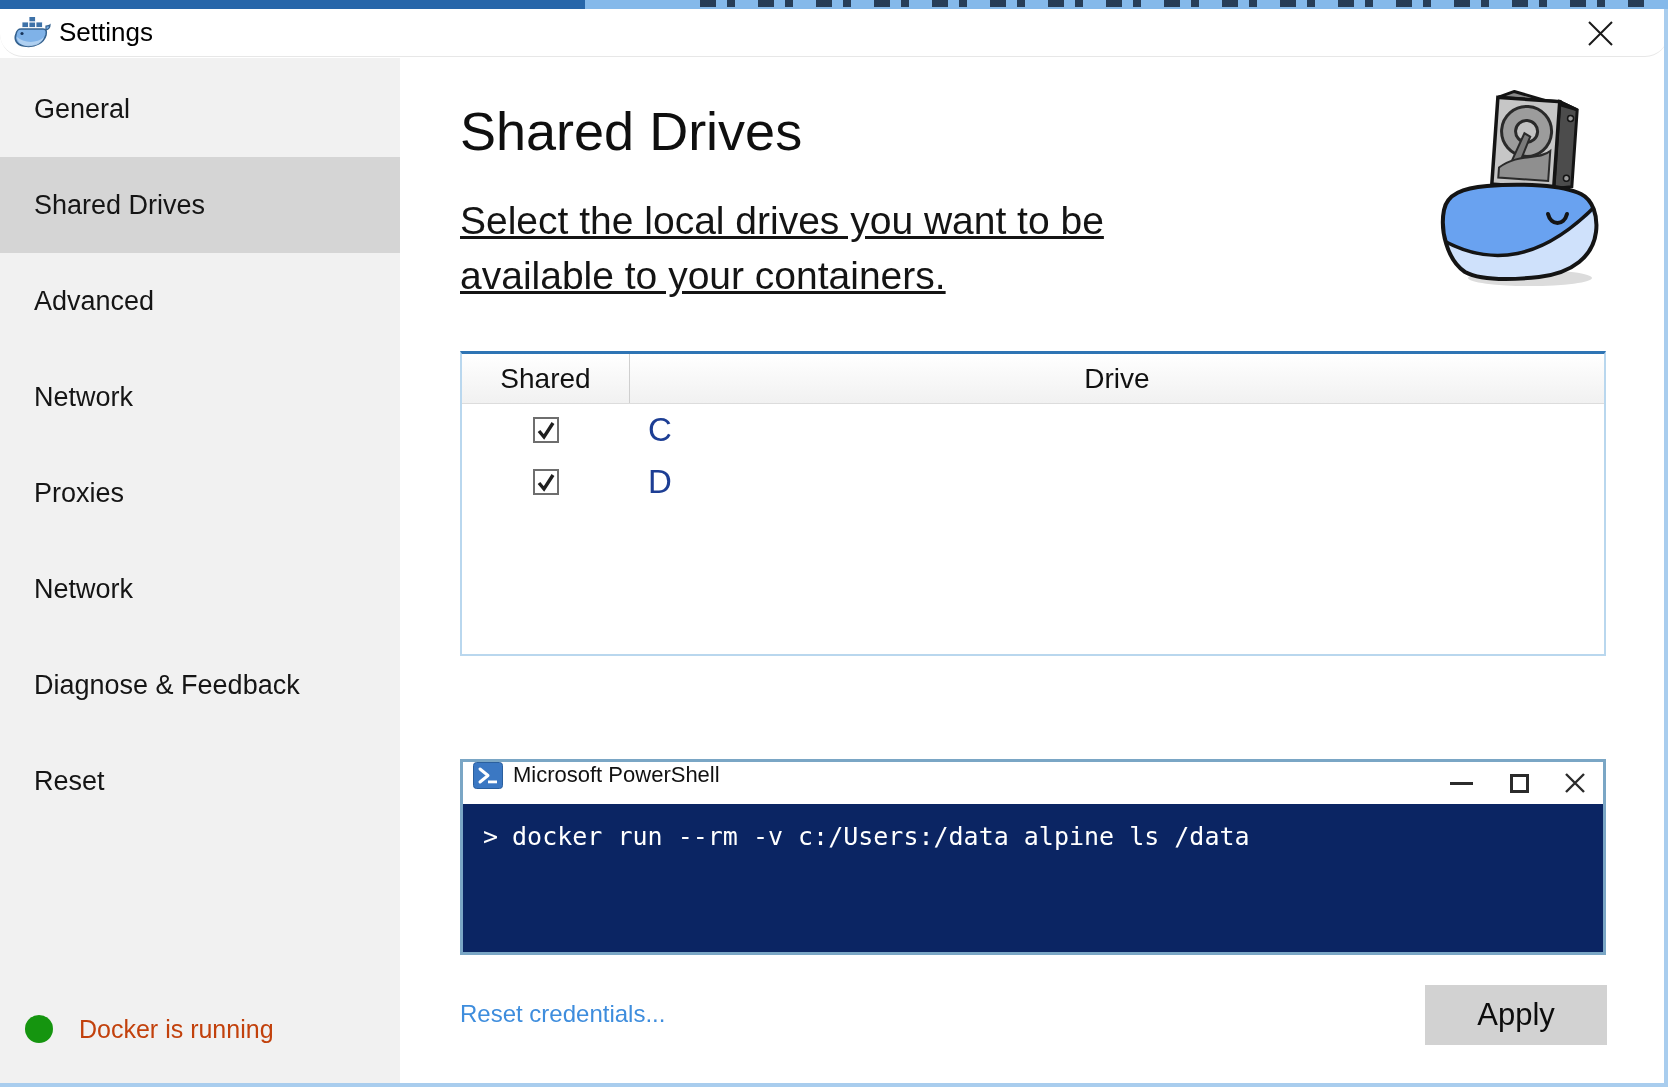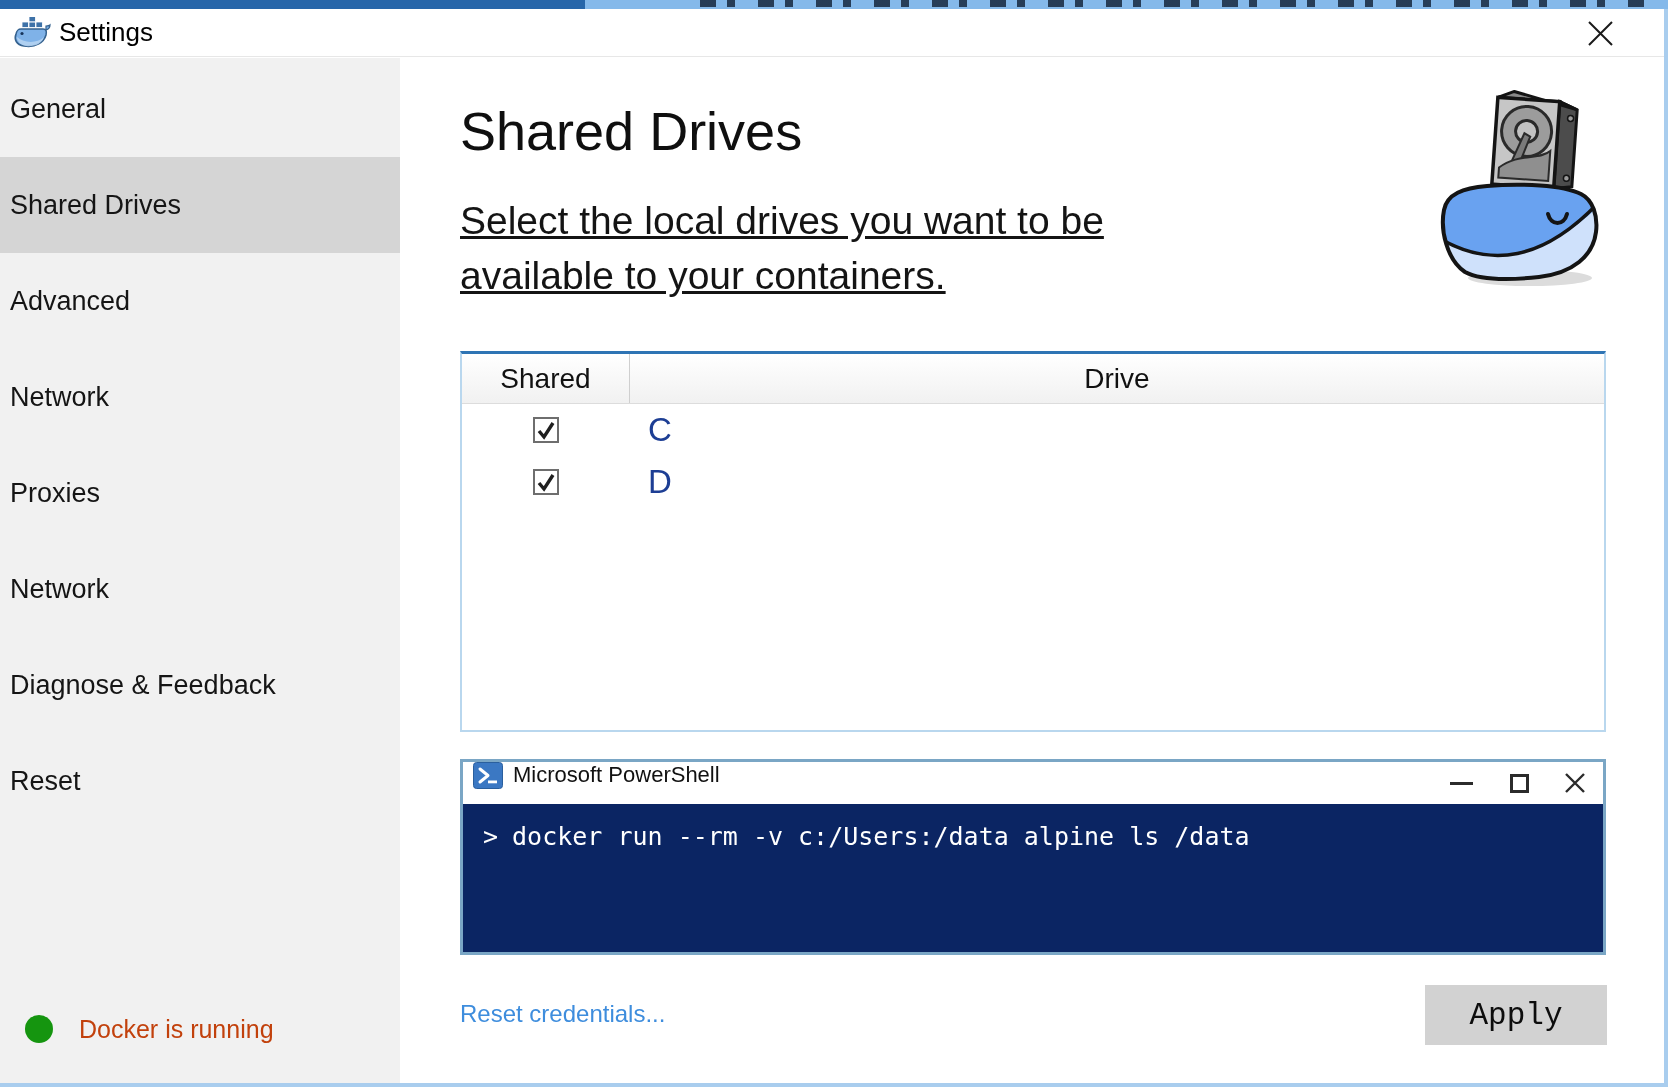--- a/index.html
+++ b/index.html
@@ -8,43 +8,43 @@
 
   
   .top-strip { position:absolute; left:0; top:0; width:1668px; height:9px;
     background:linear-gradient(90deg,#2766a9 0,#2766a9 585px,#85b9ea 585px,#85b9ea 100%); z-index:5; }
   .top-strip-marks { position:absolute; left:700px; top:0; width:945px; height:7px; opacity:.85;
     background:repeating-linear-gradient(90deg,#16273d 0 16px,transparent 16px 27px,#16273d 27px 35px,transparent 35px 58px); }
   .frame-right { position:absolute; right:0; top:9px; bottom:0; width:4px; background:#a9cdee; z-index:6; }
   .frame-bottom { position:absolute; left:0; right:0; bottom:0; height:4px; background:#a9cdee; z-index:6; }
 
   .titlebar { position:absolute; left:0; top:9px; width:1668px; height:48px; background:#fff;
-    border-bottom:1px solid #e7e7e7; display:flex; align-items:center; }
+    border-bottom:1px solid #e7e7e7; display:flex; align-items:center;border-radius:23px; }
   .app-icon { margin-left:13px; width:38px; height:32px; }
   .window-title { margin-left:8px; font-size:26px; color:#000; }
   .window-close { position:absolute; right:48px; top:4px; width:40px; height:40px; display:flex;
     align-items:center; justify-content:center; cursor:pointer; }
 
   
   .sidebar { position:absolute; left:0; top:58px; width:400px; bottom:4px; background:#f1f1f1; }
   .side-items { position:absolute; top:3px; left:0; right:0; }
-  .side-item { height:96px; display:flex; align-items:center; padding-left:10px;
+  .side-item { height:96px; display:flex; align-items:center; padding-left:34px;
     font-size:27px; color:#151515; cursor:pointer; }
   .side-item.selected { background:#d5d5d5; }
   .status { position:absolute; left:0; bottom:24px; height:60px; display:flex; align-items:center; }
   .status-dot { width:28px; height:28px; border-radius:50%; background:#15950f; margin-left:25px; }
   .status-label { margin-left:26px; font-size:25px; color:#c2410c; }
 
   
   .main { position:absolute; left:400px; top:58px; right:4px; bottom:4px; background:#fff; }
   .page-title { position:absolute; left:60px; top:42px; font-size:54px; font-weight:300; color:#0f0f0f; letter-spacing:0; }
   .page-desc { position:absolute; left:60px; top:135px; width:690px; font-size:39px; line-height:55px; color:#141414;text-decoration:underline; }
   .whale { position:absolute; left:1035px; top:32px; width:170px; height:200px; }
 
-  .drives-table { position:absolute; left:60px; top:293px; width:1146px; height:381px;
+  .drives-table { position:absolute; left:60px; top:293px; width:1146px; height:305px;
     border:2px solid #b9d7ee; border-top:3px solid #2e74b4; background:#fff; }
   .table-head { height:50px; display:flex; background:linear-gradient(#ffffff,#f1f1f1);
     border-bottom:1px solid #dcdcdc; font-size:28px; color:#111; }
   .th-shared { width:168px; display:flex; align-items:center; justify-content:center; border-right:1px solid #cfcfcf; }
   .th-drive { flex:1; display:flex; align-items:center; justify-content:center; }
   .t-row { height:52px; display:flex; align-items:center; cursor:default; }
   .t-row:first-of-type { margin-top:4px; }
   .cb-cell { width:168px; display:flex; justify-content:center; }
   .checkbox { width:26px; height:26px; background:#fff; border:2px solid #6e6e6e; display:flex;
     align-items:center; justify-content:center; cursor:pointer; }
@@ -62,21 +62,21 @@
   .ps-min-bar { width:23px; height:3px; background:#2b2b2b; }
   .ps-max-box { width:19px; height:19px; border:3px solid #2b2b2b; background:#fff; }
   .terminal { position:absolute; left:0; right:0; top:42px; bottom:0; background:#0b2563;
     font-family:"DejaVu Sans Mono", monospace; font-size:25px; color:#fff;
     padding:18px 0 0 20px; white-space:pre; }
   .terminal .prompt { margin-right:14px; }
 
   
   .reset-link { position:absolute; left:60px; top:942px; font-size:24px; color:#3e8ddd; cursor:pointer; }
   .apply-btn { position:absolute; left:1025px; top:927px; width:182px; height:60px; background:#d2d2d2;
-    border:none; font-family:Liberation Mono, monospace; font-size:31px; color:#0d0d0d;
+    border:none; font-family:Liberation Sans, sans-serif; font-size:31px; color:#0d0d0d;
     display:flex; align-items:center; justify-content:center; cursor:pointer; }
 </style>
 </head>
 <body>
 
 <div class="top-strip">
   <div class="top-strip-marks"></div>
 </div>
 <div class="frame-right"></div>
 <div class="frame-bottom"></div>

